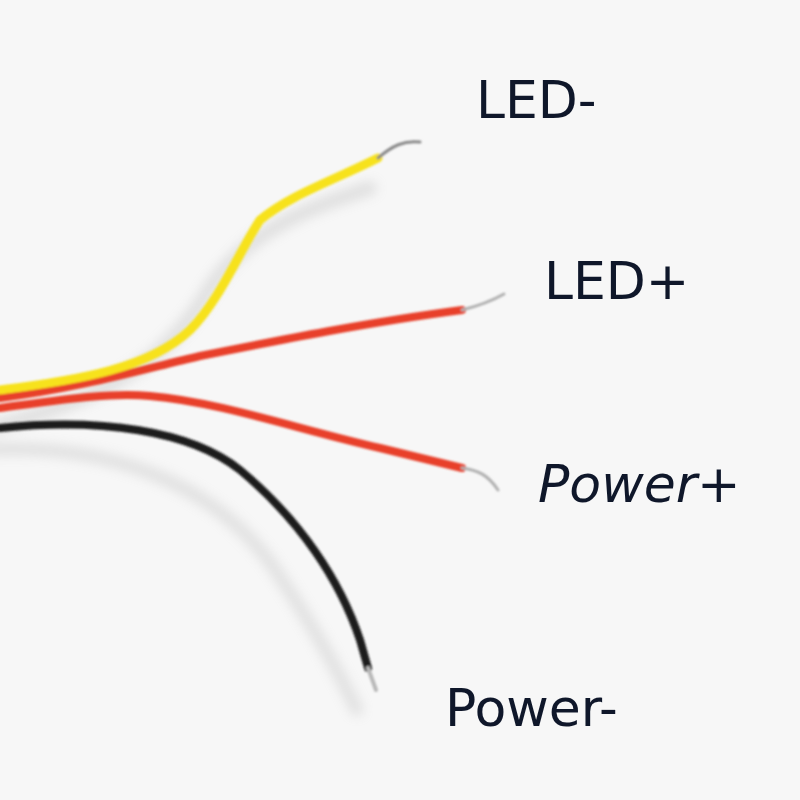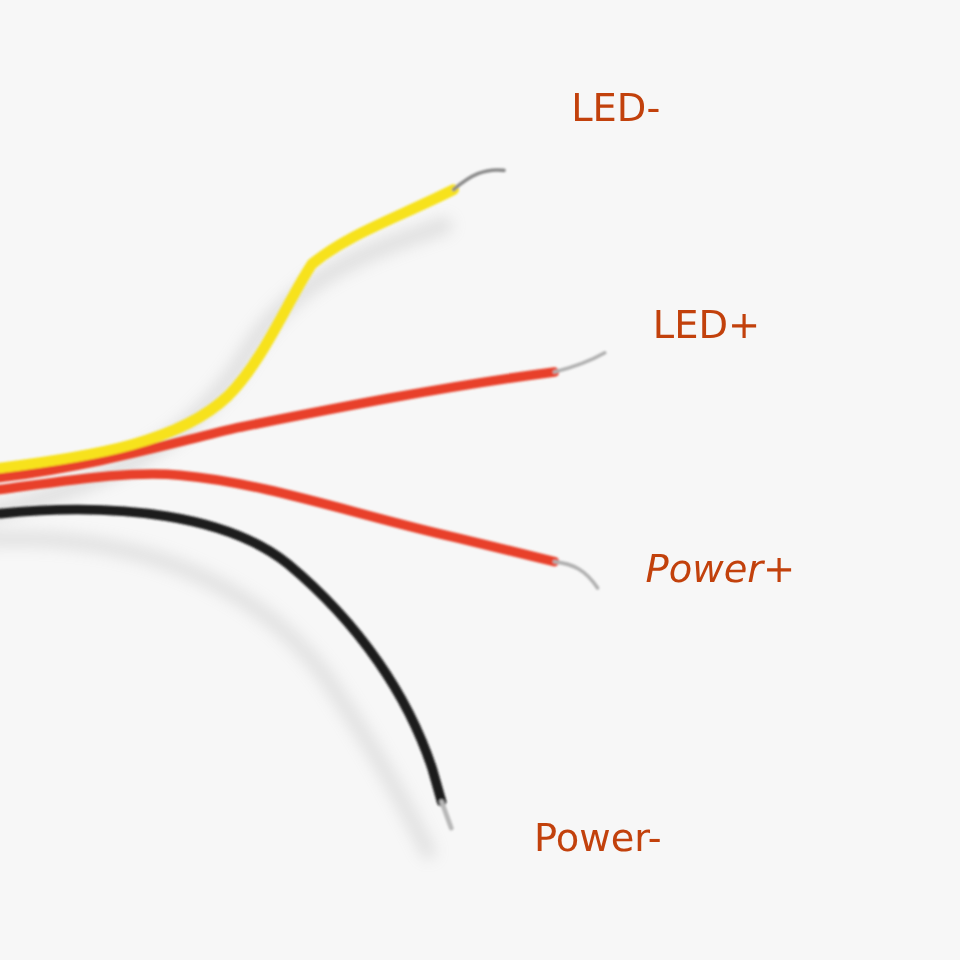--- a/index.html
+++ b/index.html
@@ -1,18 +1,18 @@
 <!DOCTYPE html>
 <html><head>
   <meta charset="utf-8">
   <style>
     html, body { margin: 0; padding: 0; }
     body { width: 800px; height: 800px; background: #f7f7f7; overflow: hidden; position: relative; font-family: "DejaVu Sans", sans-serif; }
     .photo { position: absolute; left: 0; top: 0; width: 800px; height: 800px; }
-    .label { position: absolute; color: #c2410c; font-size: 32px; font-weight: normal; line-height: 1; }
+    .label { position: absolute; color: #0f172a; font-size: 52px; font-weight: normal; line-height: 1; }
   </style>
 </head>
 <body>
 
 <svg class="photo" viewBox="0 0 800 800" xmlns="http://www.w3.org/2000/svg">
   <defs>
     <filter id="blur" x="-10%" y="-10%" width="120%" height="120%">
         <feGaussianBlur stdDeviation="6"></feGaussianBlur>
       </filter>
     <filter id="soft">

